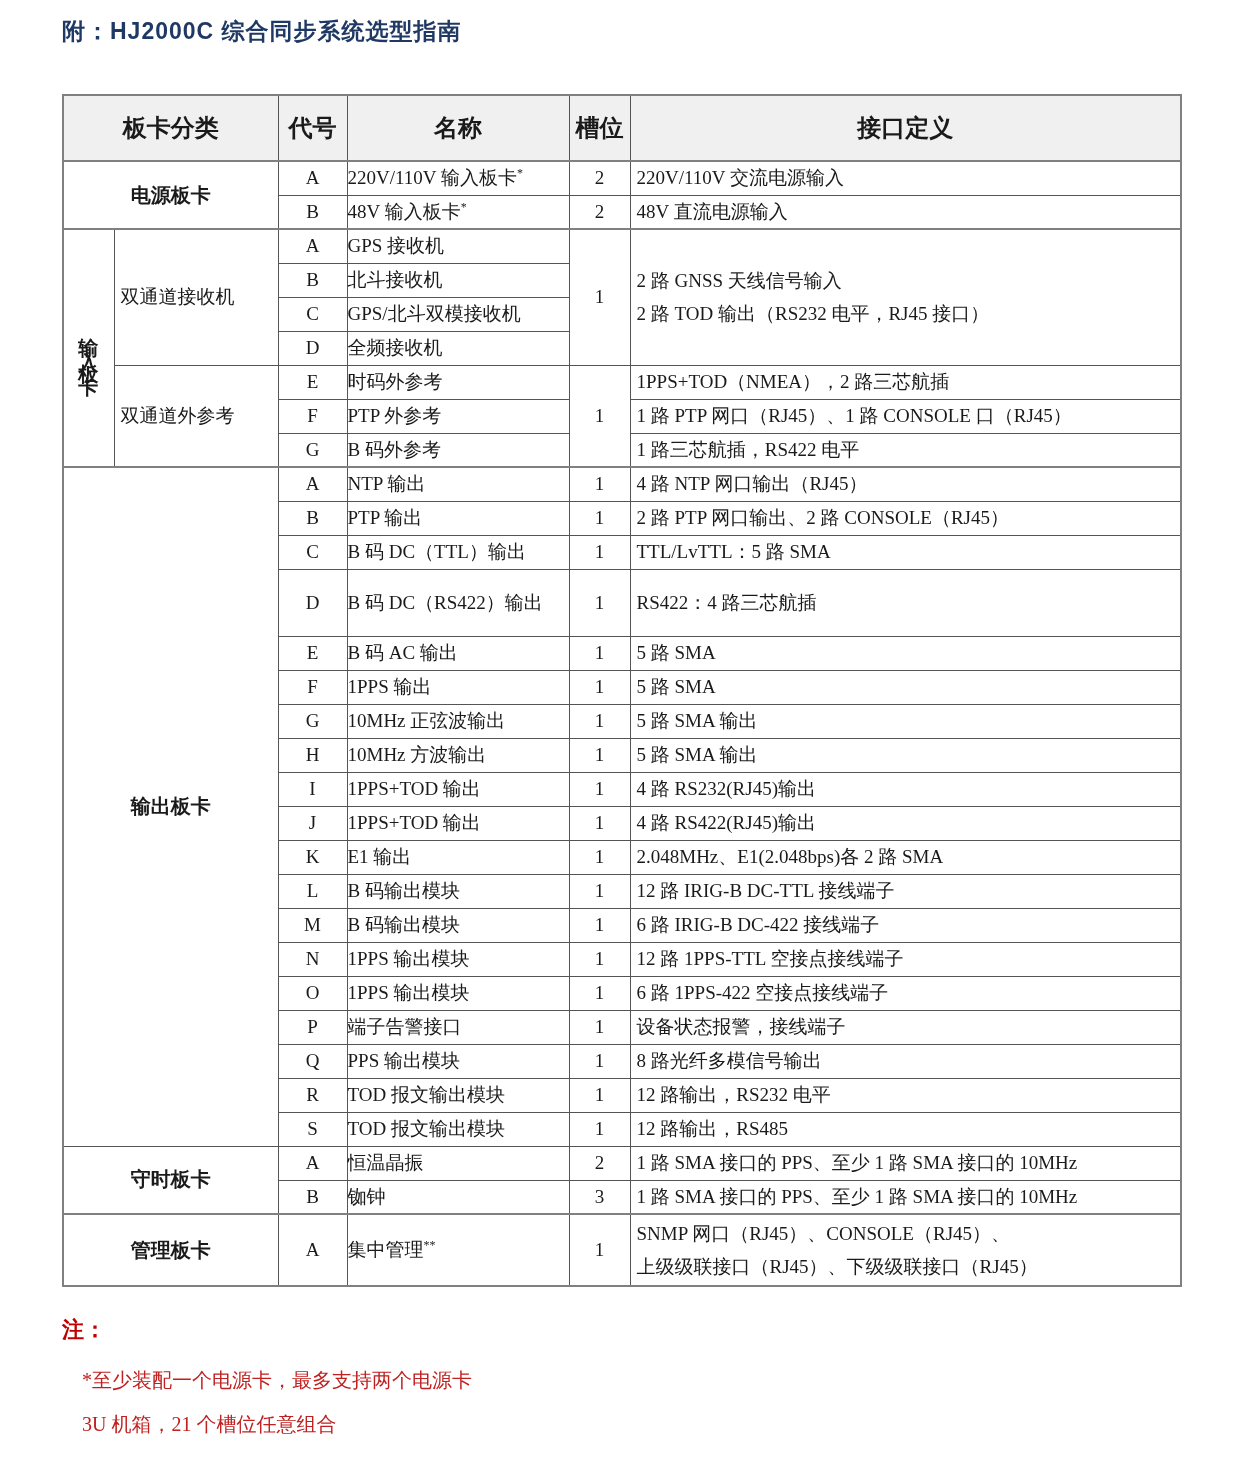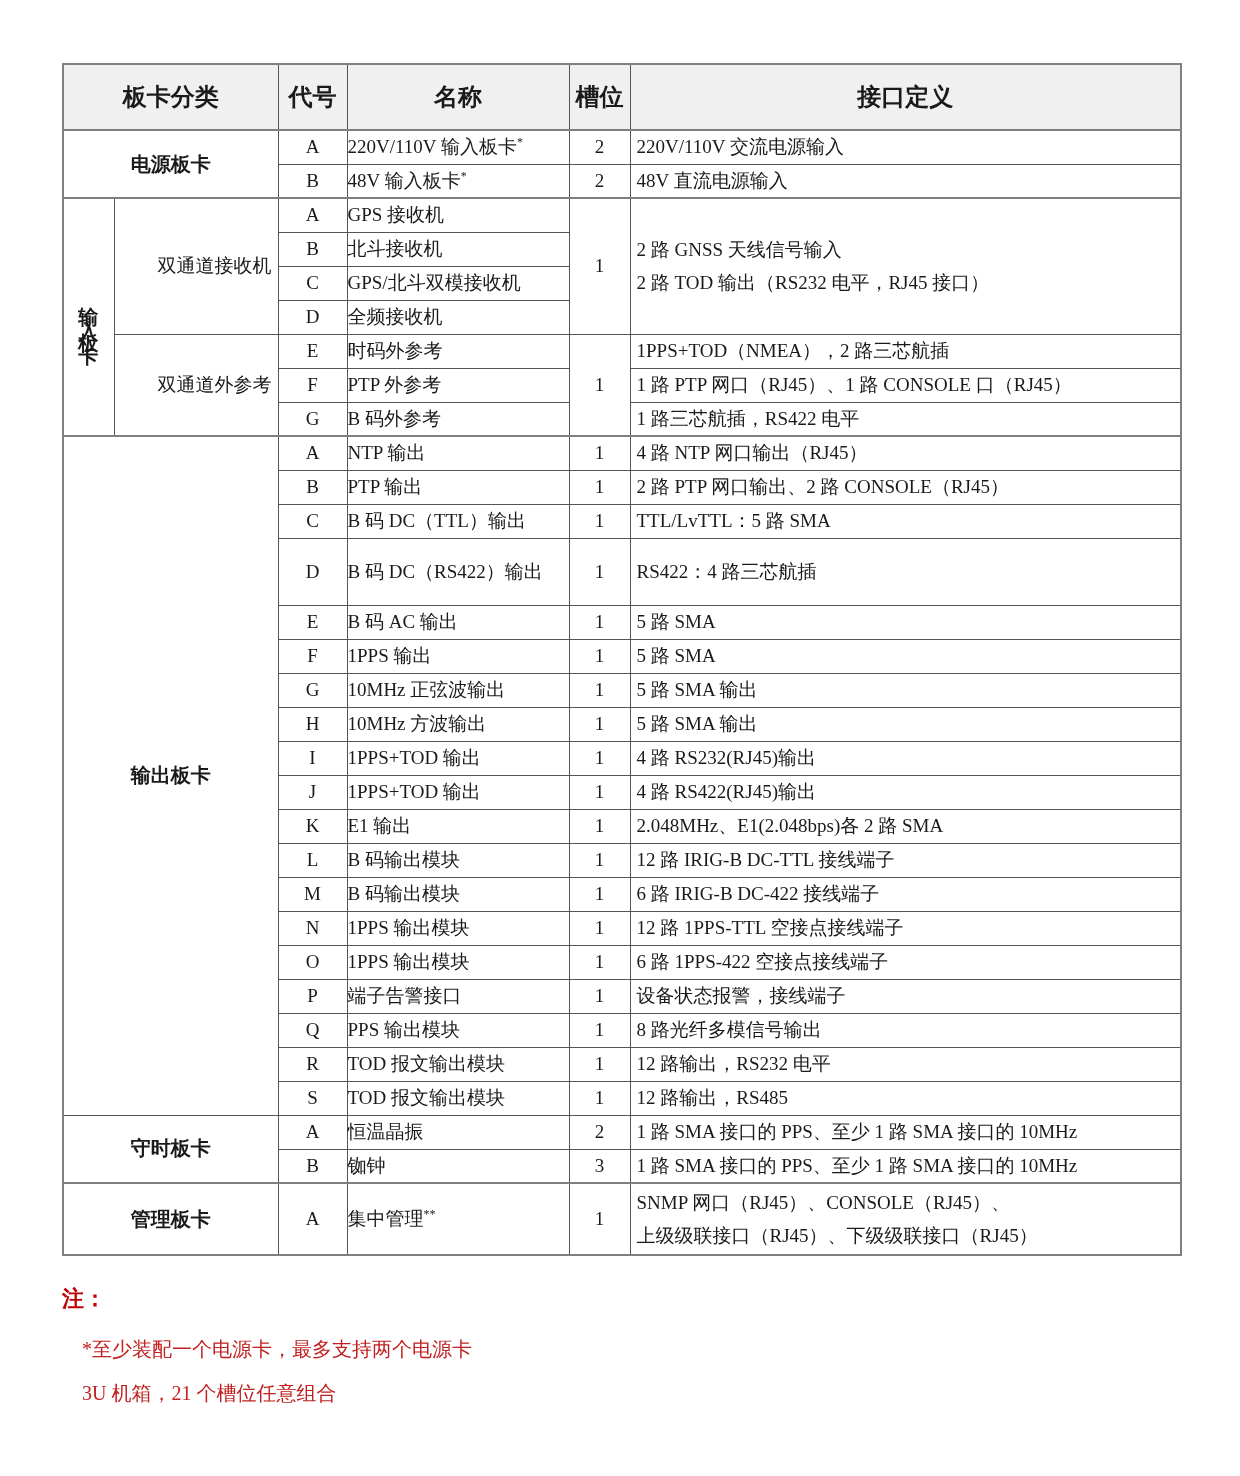--- a/index.html
+++ b/index.html
@@ -31,21 +31,21 @@
   tr.h33{height:34px;}
   tr.h67{height:67px;}
   tr.sep td{border-top:2px solid var(--border-heavy);}
   td{padding:2px 6px;}
   td.section{
     text-align:center;font-family:"Liberation Sans","DejaVu Sans",sans-serif;
     font-weight:bold;font-size:20px;vertical-align:middle;
   }
   td.no-bottom{border-bottom-style:hidden;}
   td.no-top{border-top-style:hidden;}
-  td.sub{text-align:right;vertical-align:middle;}
+  td.sub{text-align:left;vertical-align:middle;}
   td.vcell{vertical-align:middle;text-align:center;padding:0;}
   .vlabel{
     writing-mode:vertical-rl;text-orientation:upright;
     font-family:"Liberation Sans","DejaVu Sans",sans-serif;font-weight:bold;font-size:20px;
     letter-spacing:13px;margin:0 auto;line-height:1;
   }
   td.code,td.slot{text-align:center;vertical-align:middle;padding:0 2px;}
   td.name{text-align:left;padding-left:0;vertical-align:middle;}
   td.name sup{font-size:12px;}
   td.iface{text-align:left;vertical-align:middle;}
@@ -55,20 +55,21 @@
     font-family:"Liberation Sans","DejaVu Sans",sans-serif;font-weight:bold;
     font-size:22px;color:var(--note-strong);margin:0 0 20px 0;
   }
   .note-item{color:var(--note-red);font-size:20px;line-height:30px;margin:7px 0 14px 20px;}
 </style>
 </head>
 <body>
 
 <div class="page">
 
+  <h1 class="title">附：HJ2000C 综合同步系统选型指南</h1>
 
   <table class="guide">
     <colgroup>
       <col style="width:51px">
         <col style="width:164px">
         <col style="width:69px">
       <col style="width:222px">
         <col style="width:61px">
         <col style="width:551px">
     </colgroup>

